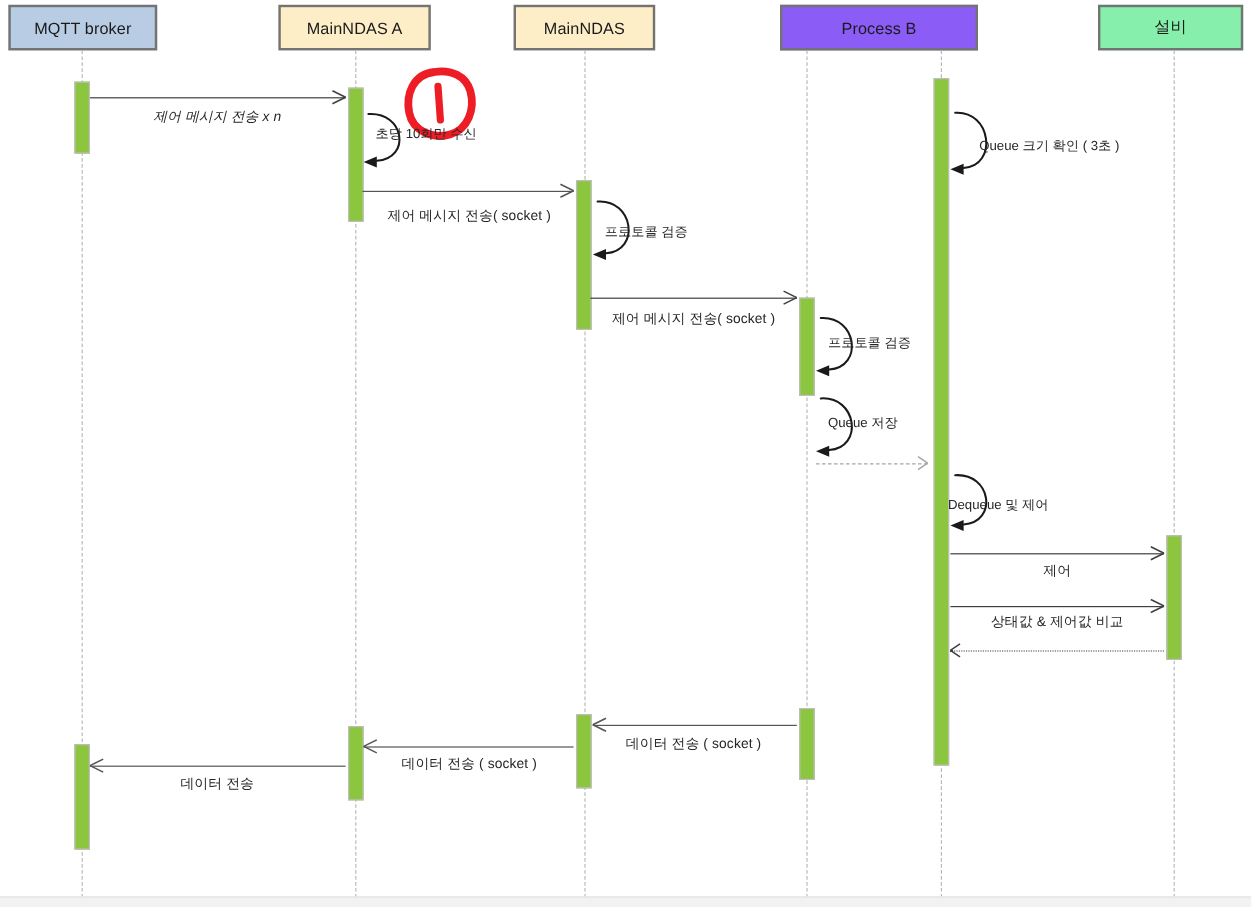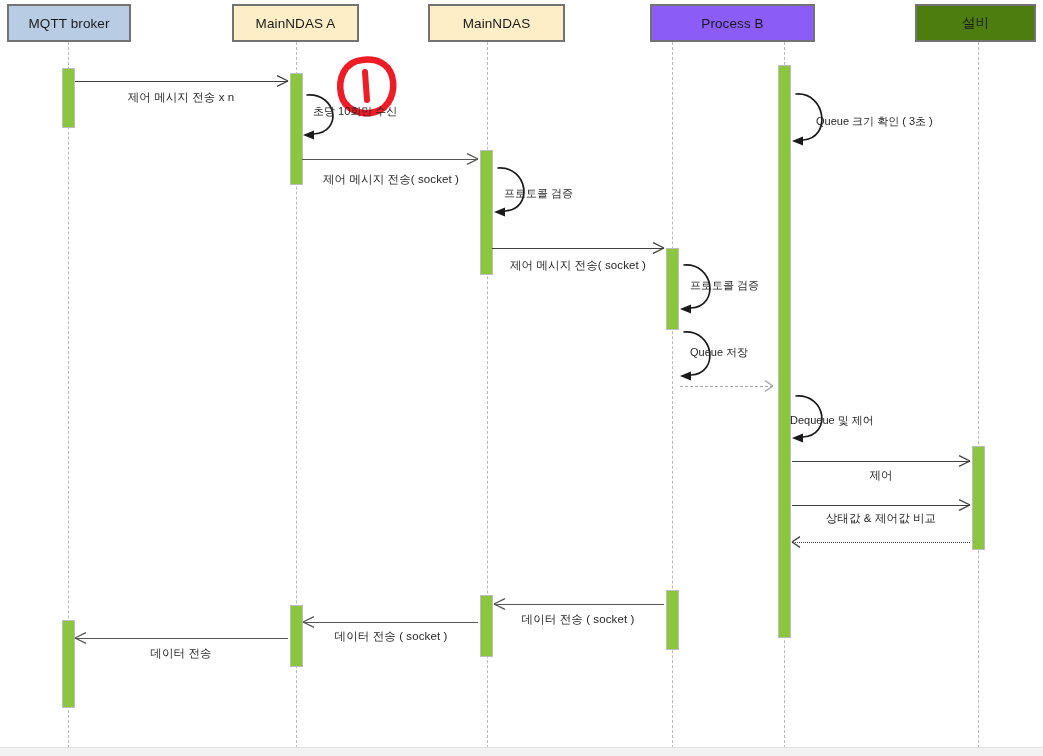--- a/index.html
+++ b/index.html
@@ -97,23 +97,23 @@
   .red-annot { pointer-events: none; }
 </style>
 </head>
 <body>
 
 <div id="canvas">
 
   <div id="participants-layer">
       <div class="participant" style="left: 7px; top: 4px; width: 124px; height: 38px; background: rgb(184, 204, 228);">MQTT broker</div>
       <div class="participant" style="left: 232px; top: 4px; width: 127px; height: 38px; background: rgb(253, 238, 200);">MainNDAS A</div>
-      <div class="participant" style="left: 428px; top: 4px; width: 137px; height: 38px; background: rgb(253, 238, 200);">MainNDAS</div>
+      <div class="participant" style="left: 428px; top: 4px; width: 118px; height: 38px; background: rgb(253, 238, 200);">MainNDAS</div>
       <div class="participant" style="left: 650px; top: 4px; width: 165px; height: 38px; background: #8b5cf6;">Process B</div>
-      <div class="participant" style="left: 915px; top: 4px; width: 121px; height: 38px; background: #4d7c0f;">설비</div>
+      <div class="participant" style="left: 915px; top: 4px; width: 121px; height: 38px; background: #86efac;">설비</div>
     </div>
 
   <div id="lifelines-layer">
       <div class="lifeline" style="left: 68px; top: 42px; height: 706px;"></div>
       <div class="lifeline" style="left: 296px; top: 42px; height: 706px;"></div>
       <div class="lifeline" style="left: 487px; top: 42px; height: 706px;"></div>
       <div class="lifeline" style="left: 672px; top: 42px; height: 706px;"></div>
       <div class="lifeline" style="left: 784px; top: 42px; height: 706px;"></div>
       <div class="lifeline" style="left: 978px; top: 42px; height: 706px;"></div>
     </div>
@@ -187,21 +187,21 @@
       <path d="M 362 60
   C 344 62, 338 79, 341 94
   C 344 109, 360 116, 375 112
   C 390 108, 396 91, 392 76
   C 388 63, 376 58, 362 60 Z" stroke="#ee1c25" stroke-width="6.5" fill="none" stroke-linecap="round" stroke-linejoin="round" class="red-annot"></path>
       <path d="M 365 72 L 367 100" stroke="#ee1c25" stroke-width="6" stroke-linecap="round" fill="none" class="red-annot"></path>
     </svg>
 
   <div id="messages-layer">
       <div class="msg-line" style="left: 75px; top: 81px; width: 213px; border-top-color: rgb(64, 64, 64);"></div>
-      <div class="msg-label center" style="left: 181px; top: 90px;">제어 메시지 전송 x n</div>
+      <div class="msg-label center" style="left: 181px; top: 90px; font-style: italic;">제어 메시지 전송 x n</div>
       <div class="msg-line" style="left: 302px; top: 159px; width: 176px; border-top-color: rgb(85, 85, 85);"></div>
       <div class="msg-label center" style="left: 391px; top: 172px;">제어 메시지 전송( socket )</div>
       <div class="msg-line" style="left: 492px; top: 248px; width: 172px; border-top-color: rgb(64, 64, 64);"></div>
       <div class="msg-label center" style="left: 578px; top: 258px;">제어 메시지 전송( socket )</div>
       <div class="msg-line dashed-gray" style="left: 680px; top: 386px; width: 93px; border-top-color: rgb(166, 166, 166);"></div>
       <div class="msg-line" style="left: 792px; top: 461px; width: 178px; border-top-color: rgb(64, 64, 64);"></div>
       <div class="msg-label center" style="left: 881px; top: 468px;">제어</div>
       <div class="msg-line" style="left: 792px; top: 505px; width: 178px; border-top-color: rgb(64, 64, 64);"></div>
       <div class="msg-label center" style="left: 881px; top: 511px;">상태값 &amp; 제어값 비교</div>
       <div class="msg-line dotted" style="left: 792px; top: 542px; width: 178px; border-top-color: rgb(64, 64, 64);"></div>

